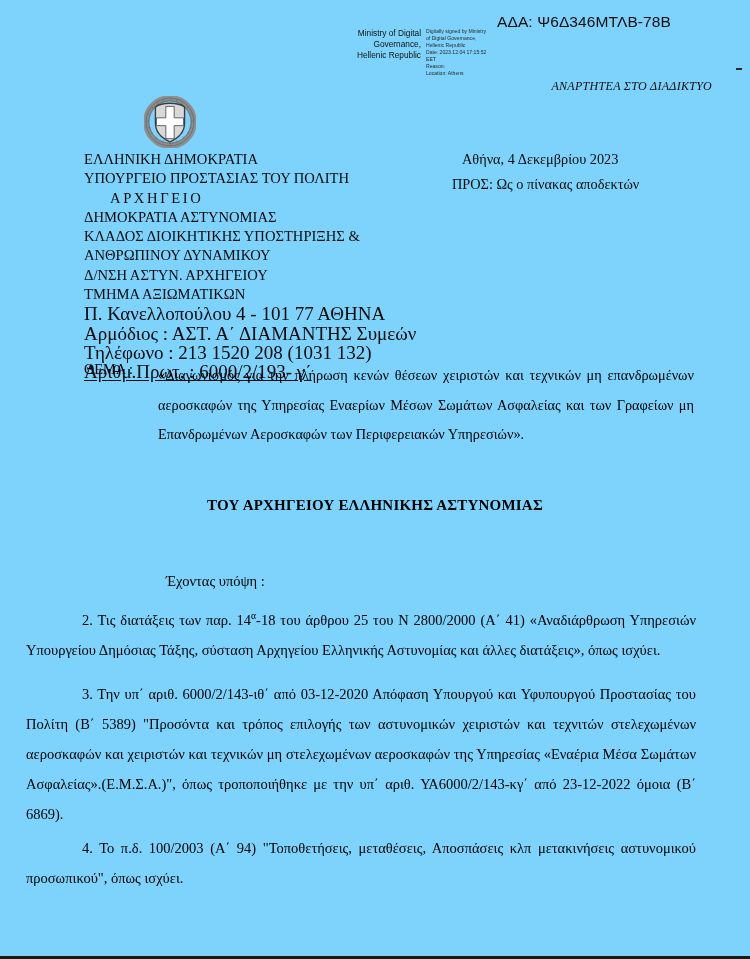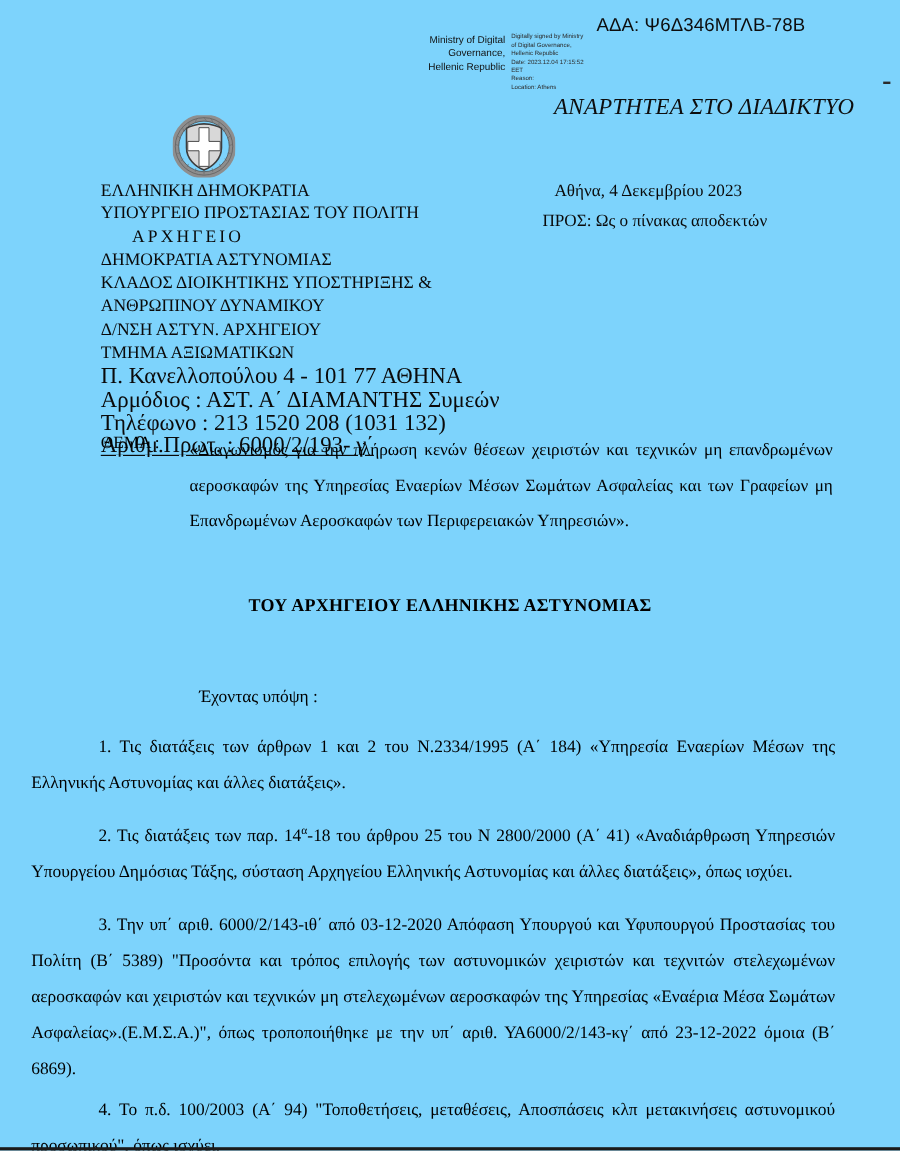--- a/index.html
+++ b/index.html
@@ -75,21 +75,21 @@
   }
 
   .anartitea {
     position: absolute;
     left: 0;
     top: 79px;
     width: 712px;
     text-align: right;
     font-family: "Liberation Serif", "DejaVu Serif", serif;
     font-style: italic;
-    font-size: 19px;
+    font-size: 12px;
     letter-spacing: 0.3px;
     color: #0d0d0d;
   }
 
   
   .emblem {
     position: absolute;
     left: 144px;
     top: 96px;
     width: 52px;
@@ -281,21 +281,20 @@
     <div class="subject-text">«Διαγωνισμός για την πλήρωση κενών θέσεων χειριστών και τεχνικών μη επανδρωμένων αεροσκαφών της Υπηρεσίας Εναερίων Μέσων Σωμάτων Ασφαλείας και των Γραφείων μη Επανδρωμένων Αεροσκαφών των Περιφερειακών Υπηρεσιών».</div>
   </div>
 
   <div class="doc-title">
     <div>ΤΟΥ ΑΡΧΗΓΕΙΟΥ ΕΛΛΗΝΙΚΗΣ ΑΣΤΥΝΟΜΙΑΣ</div>
   </div>
 
   <div class="body-wrap">
     <div class="having">Έχοντας υπόψη :</div>
 
-    <div class="para p1">1. Τις διατάξεις των άρθρων 1 και 2 του Ν.2334/1995 (Α΄ 184) «Υπηρεσία Εναερίων Μέσων της Ελληνικής Αστυνομίας και άλλες διατάξεις».</div>
 
     <div class="para p2"><span>2. Τις διατάξεις των παρ. 14</span><sup class="gr">α</sup><span>-18 του άρθρου 25 του Ν 2800/2000 (Α΄ 41) «Αναδιάρθρωση Υπηρεσιών Υπουργείου Δημόσιας Τάξης, σύσταση Αρχηγείου Ελληνικής Αστυνομίας και άλλες διατάξεις», όπως ισχύει.</span></div>
 
     <div class="para p3">3. Την υπ΄ αριθ. 6000/2/143-ιθ΄ από 03-12-2020 Απόφαση Υπουργού και Υφυπουργού Προστασίας του Πολίτη (Β΄ 5389) "Προσόντα και τρόπος επιλογής των αστυνομικών χειριστών και τεχνιτών στελεχωμένων αεροσκαφών και χειριστών και τεχνικών μη στελεχωμένων αεροσκαφών  της Υπηρεσίας  «Εναέρια Μέσα Σωμάτων Ασφαλείας».(Ε.Μ.Σ.Α.)",  όπως τροποποιήθηκε με την υπ΄ αριθ.  ΥΑ6000/2/143-κγ΄ από 23-12-2022 όμοια (Β΄ 6869).</div>
 
     <div class="para p4">4. Το π.δ. 100/2003 (Α΄ 94) "Τοποθετήσεις, μεταθέσεις, Αποσπάσεις κλπ μετακινήσεις αστυνομικού προσωπικού", όπως ισχύει.</div>
   </div>
 
   <div class="page-bottom-edge"></div>
 </div>

